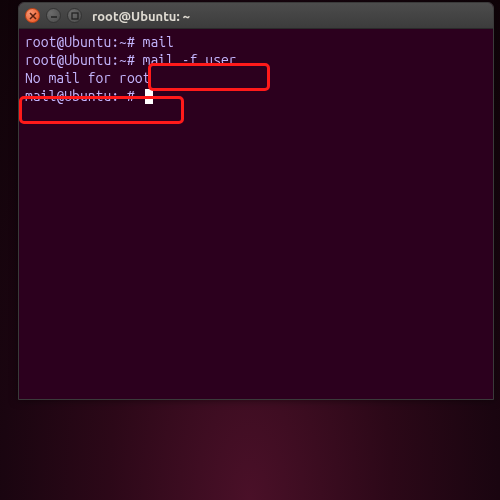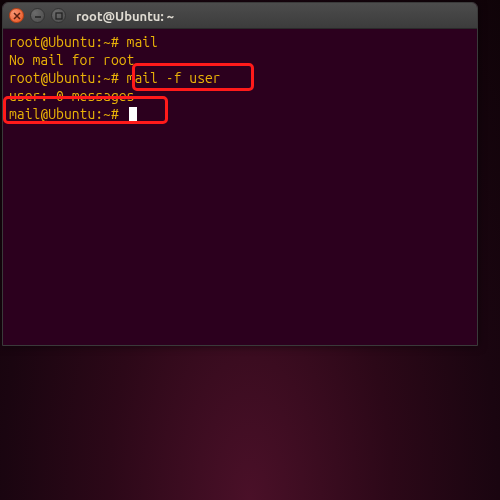--- a/index.html
+++ b/index.html
@@ -11,23 +11,23 @@
       background: radial-gradient(ellipse at bottom center, #4a1028 0%, #2c0818 40%, #1a0510 70%, #0f0308 100%);
       width: 500px;
       height: 500px;
       font-family: 'Ubuntu Mono', 'DejaVu Sans Mono', monospace;
       overflow: hidden;
       position: relative;
     }
     .window {
       position: absolute;
       top: 2px;
-      left: 2px;
+      left: 18px;
       width: 476px;
-      height: 344px;
+      height: 398px;
       background: #2c001e;
       border: 1px solid #3a3a3a;
       border-radius: 6px 6px 0 0;
       overflow: hidden;
       box-shadow: 0 0 8px rgba(0,0,0,0.5);
     }
     .titlebar {
       height: 26px;
       background: linear-gradient(to bottom, #4c4c4c 0%, #3c3c3c 100%);
       display: flex;
@@ -65,21 +65,21 @@
     }
     .title-text {
       color: #dfdbd2;
       font-size: 13px;
       font-weight: bold;
       margin-left: 10px;
       font-family: 'Ubuntu', sans-serif;
     }
     .terminal-body {
       padding: 4px 6px;
-      color: #eab308;
+      color: #c4b5fd;
       font-size: 14px;
       line-height: 18px;
       font-family: 'Ubuntu Mono', 'DejaVu Sans Mono', monospace;
       position: relative;
       height: calc(100% - 26px);
       background: #2c001e;
     }
     .term-line {
       white-space: pre;
     }
@@ -129,21 +129,20 @@
       <div class="win-btn btn-max">
         <svg width="8" height="8" viewBox="0 0 8 8">
             <rect x="1" y="1" width="6" height="6" fill="none" stroke="#222" stroke-width="1.3"></rect>
           </svg>
       </div>
     </div>
     <div class="title-text">root@Ubuntu: ~</div>
   </div>
   <div class="terminal-body">
     <div class="term-line">root@Ubuntu:~# mail</div>
+    <div class="term-line">root@Ubuntu:~# mail -f user</div>
     <div class="term-line">No mail for root</div>
-    <div class="term-line">root@Ubuntu:~# mail -f user</div>
     <div class="term-line"></div>
-    <div class="term-line">user: 0 messages</div>
     <div class="term-line"><span>mail@Ubuntu:~# </span><span class="cursor"></span></div>
     <div class="highlight-box hl1"></div>
     <div class="highlight-box hl2"></div>
   </div>
 </div>
 
 </body></html>

